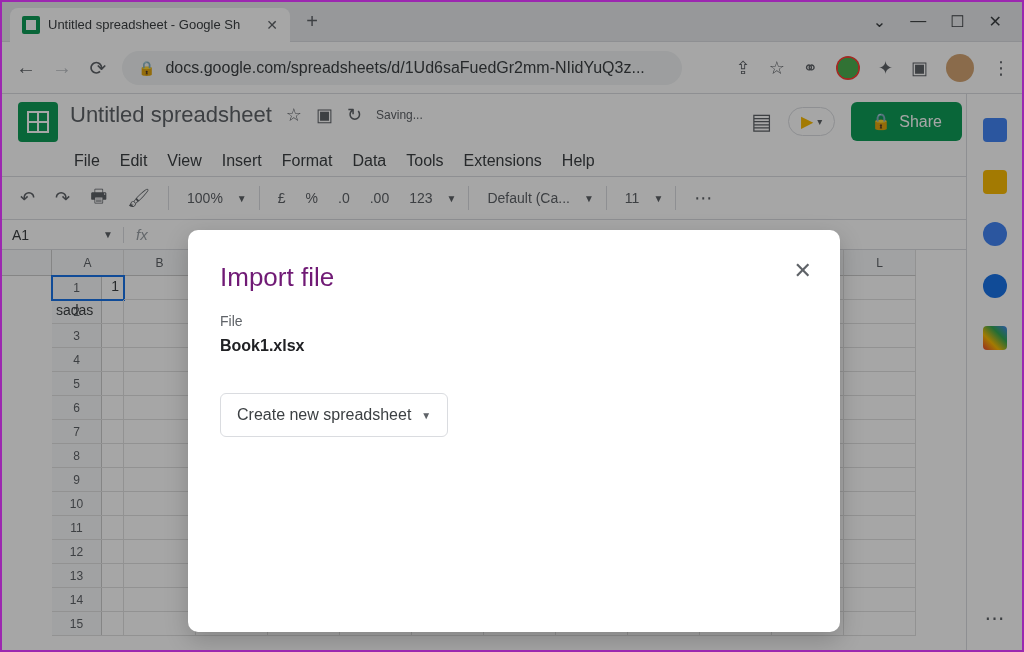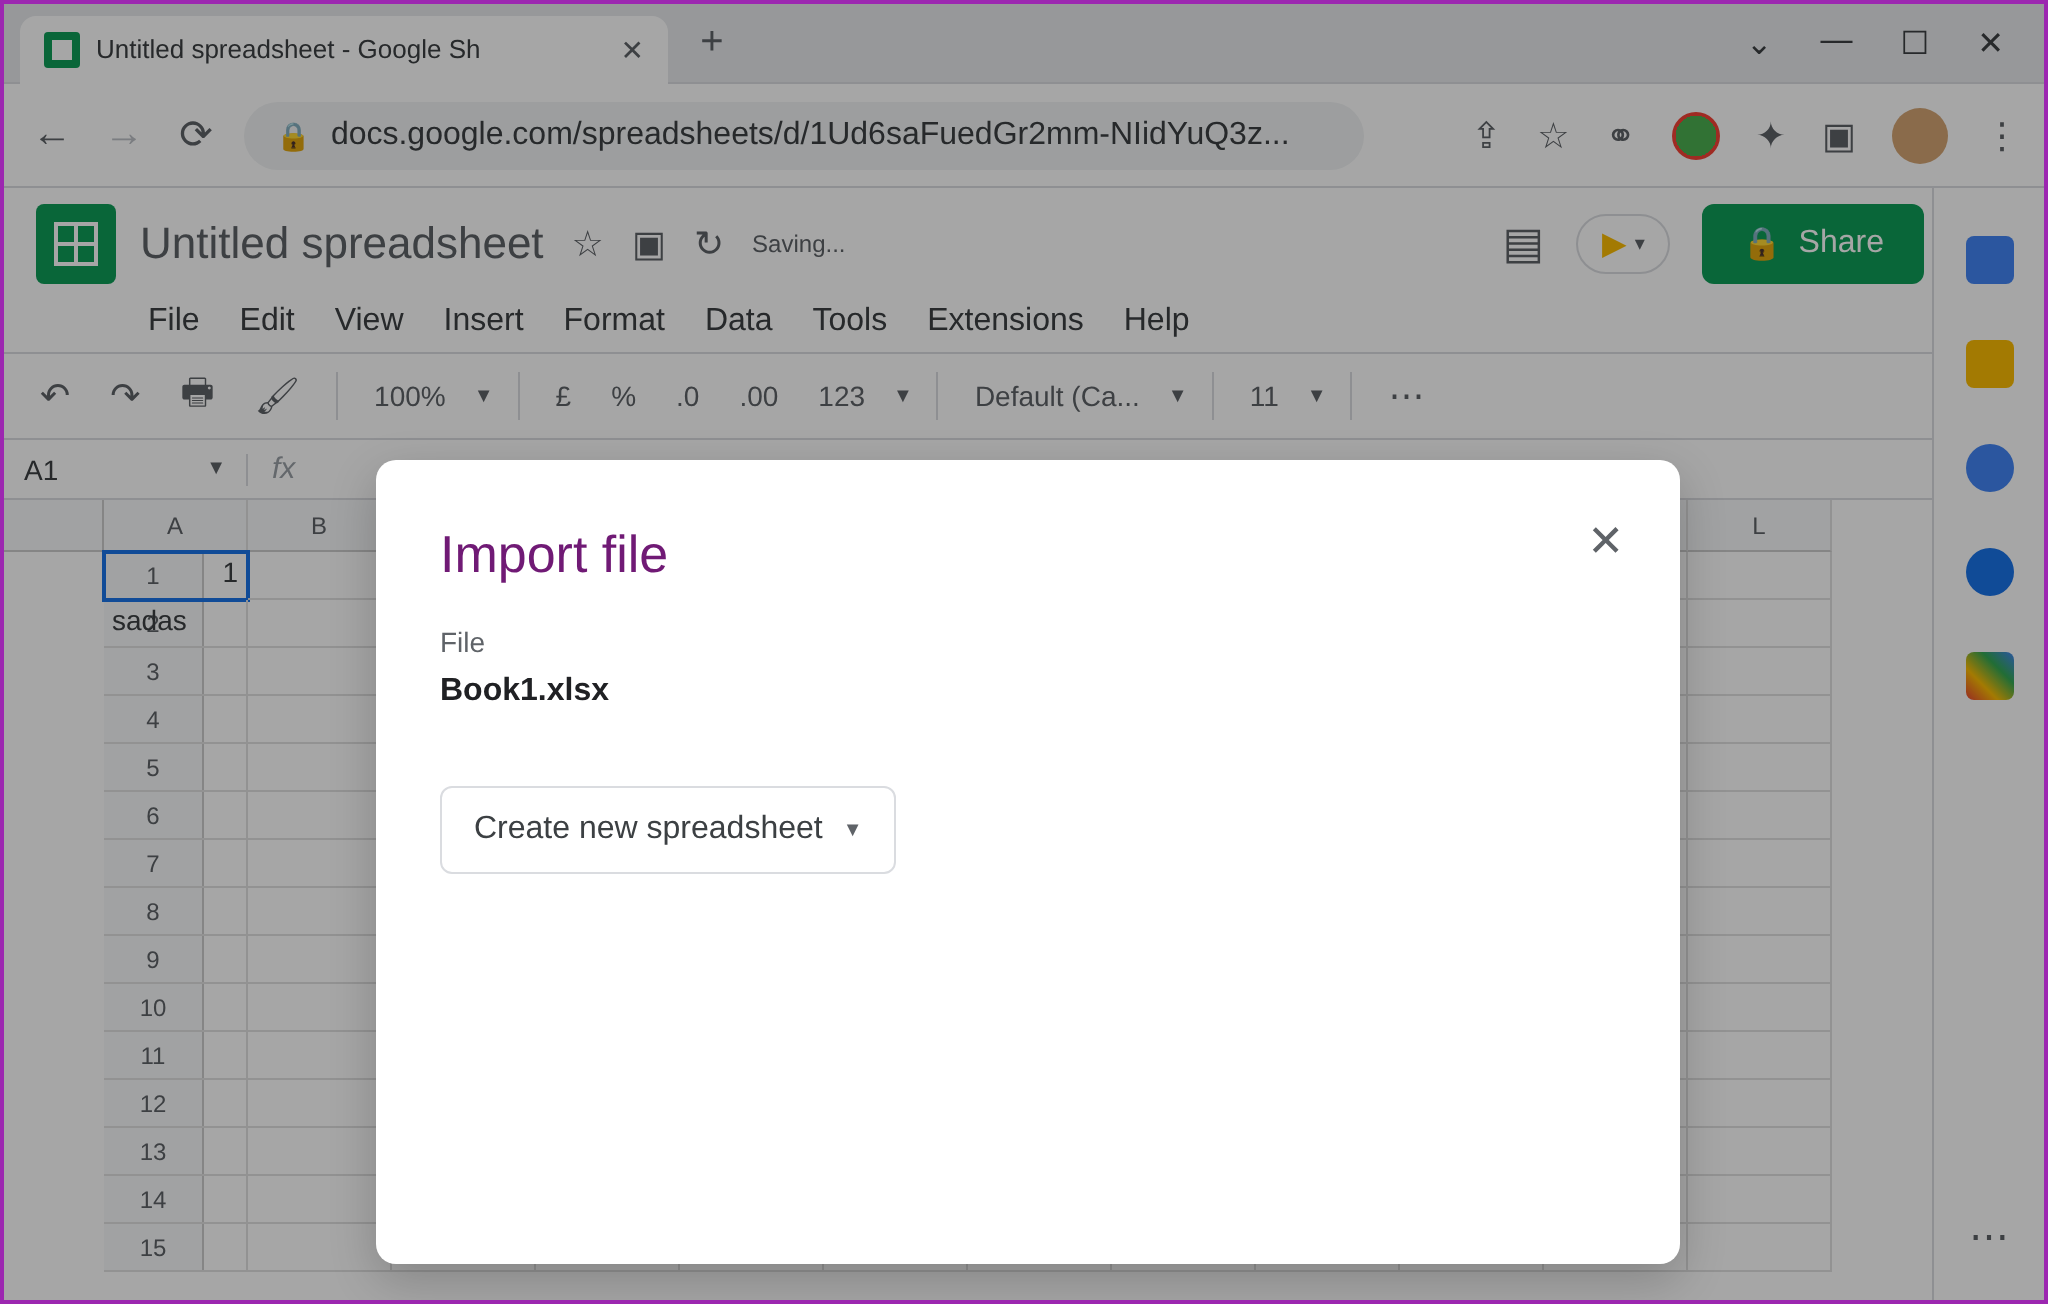--- a/index.html
+++ b/index.html
@@ -1,20 +1,20 @@
 <!DOCTYPE html>
 <html><head>
 <meta charset="utf-8">
 <style>
 *{box-sizing:border-box;margin:0;padding:0;font-family:Arial,sans-serif}
 body{width:1024px;height:652px;overflow:hidden;background:#fff;position:relative;border:2px solid #9c27b0}
 
 
 .browser-bar{height:40px;background:#e8eaed;display:flex;align-items:center;padding:0 8px;border-bottom:1px solid #dadce0}
-.tab{background:#fff;border-radius:8px 8px 0 0;height:34px;margin-top:6px;padding:0 12px;display:flex;align-items:center;gap:8px;width:324px}
+.tab{background:#fff;border-radius:8px 8px 0 0;height:34px;margin-top:6px;padding:0 12px;display:flex;align-items:center;gap:8px;width:280px}
 .tab-favicon{width:18px;height:18px;background:#0f9d58;border-radius:2px;display:flex;align-items:center;justify-content:center}
 .tab-favicon::after{content:"";width:10px;height:10px;background:#fff}
 .tab-title{font-size:13px;color:#3c4043;flex:1;white-space:nowrap;overflow:hidden}
 .tab-close{color:#5f6368;font-size:14px;cursor:pointer}
 .newtab{width:28px;height:28px;display:flex;align-items:center;justify-content:center;font-size:20px;color:#5f6368;margin-left:8px;cursor:pointer}
 .win-controls{margin-left:auto;display:flex;gap:24px;padding-right:12px}
 .win-controls span{font-size:16px;color:#3c4043;cursor:pointer}
 
 .addr-bar{height:52px;background:#fff;display:flex;align-items:center;padding:0 12px;gap:12px;border-bottom:1px solid #dadce0}
 .nav-btn{color:#5f6368;font-size:20px;cursor:pointer;width:24px;text-align:center}
@@ -24,21 +24,21 @@
 .addr-text{font-size:16px;color:#3c4043}
 .addr-icons{display:flex;gap:18px;align-items:center;margin-left:auto}
 .addr-icons span{color:#5f6368;font-size:18px;cursor:pointer}
 .ext-icon{width:24px;height:24px;border-radius:50%;display:inline-block}
 .avatar{width:28px;height:28px;border-radius:50%;background:#d4a574}
 
 
 .sheets-app{position:absolute;top:92px;left:0;right:0;bottom:0;background:#fff}
 .overlay{position:absolute;inset:0;background:rgba(0,0,0,0.35);z-index:50}
 
-.sheets-header{display:flex;align-items:center;padding:8px 16px;gap:12px}
+.sheets-header{display:flex;align-items:flex-start;padding:8px 16px;gap:12px}
 .sheets-logo{width:40px;height:40px;background:#0f9d58;border-radius:4px;display:flex;align-items:center;justify-content:center}
 .sheets-logo::after{content:"";width:22px;height:22px;background:linear-gradient(#fff 0 0) 0 0/100% 2px,linear-gradient(#fff 0 0) 0 50%/100% 2px,linear-gradient(#fff 0 0) 0 100%/100% 2px,linear-gradient(#fff 0 0) 0 0/2px 100%,linear-gradient(#fff 0 0) 50% 0/2px 100%,linear-gradient(#fff 0 0) 100% 0/2px 100%;background-repeat:no-repeat}
 .doc-title{font-size:22px;color:#5f6368}
 .header-icons{display:flex;gap:14px;align-items:center;color:#5f6368;font-size:18px}
 .saving{font-size:12px;color:#5f6368}
 .header-right{margin-left:auto;display:flex;align-items:center;gap:16px}
 .meet-btn{border:1px solid #dadce0;border-radius:20px;padding:4px 12px;display:flex;align-items:center;gap:4px}
 .share-btn{background:#0f9d58;color:#fff;border-radius:6px;padding:10px 20px;font-size:16px;font-weight:500;display:flex;align-items:center;gap:8px}
 
 .menu-bar{display:flex;gap:20px;padding:2px 72px 6px;font-size:16px;color:#3c4043}

